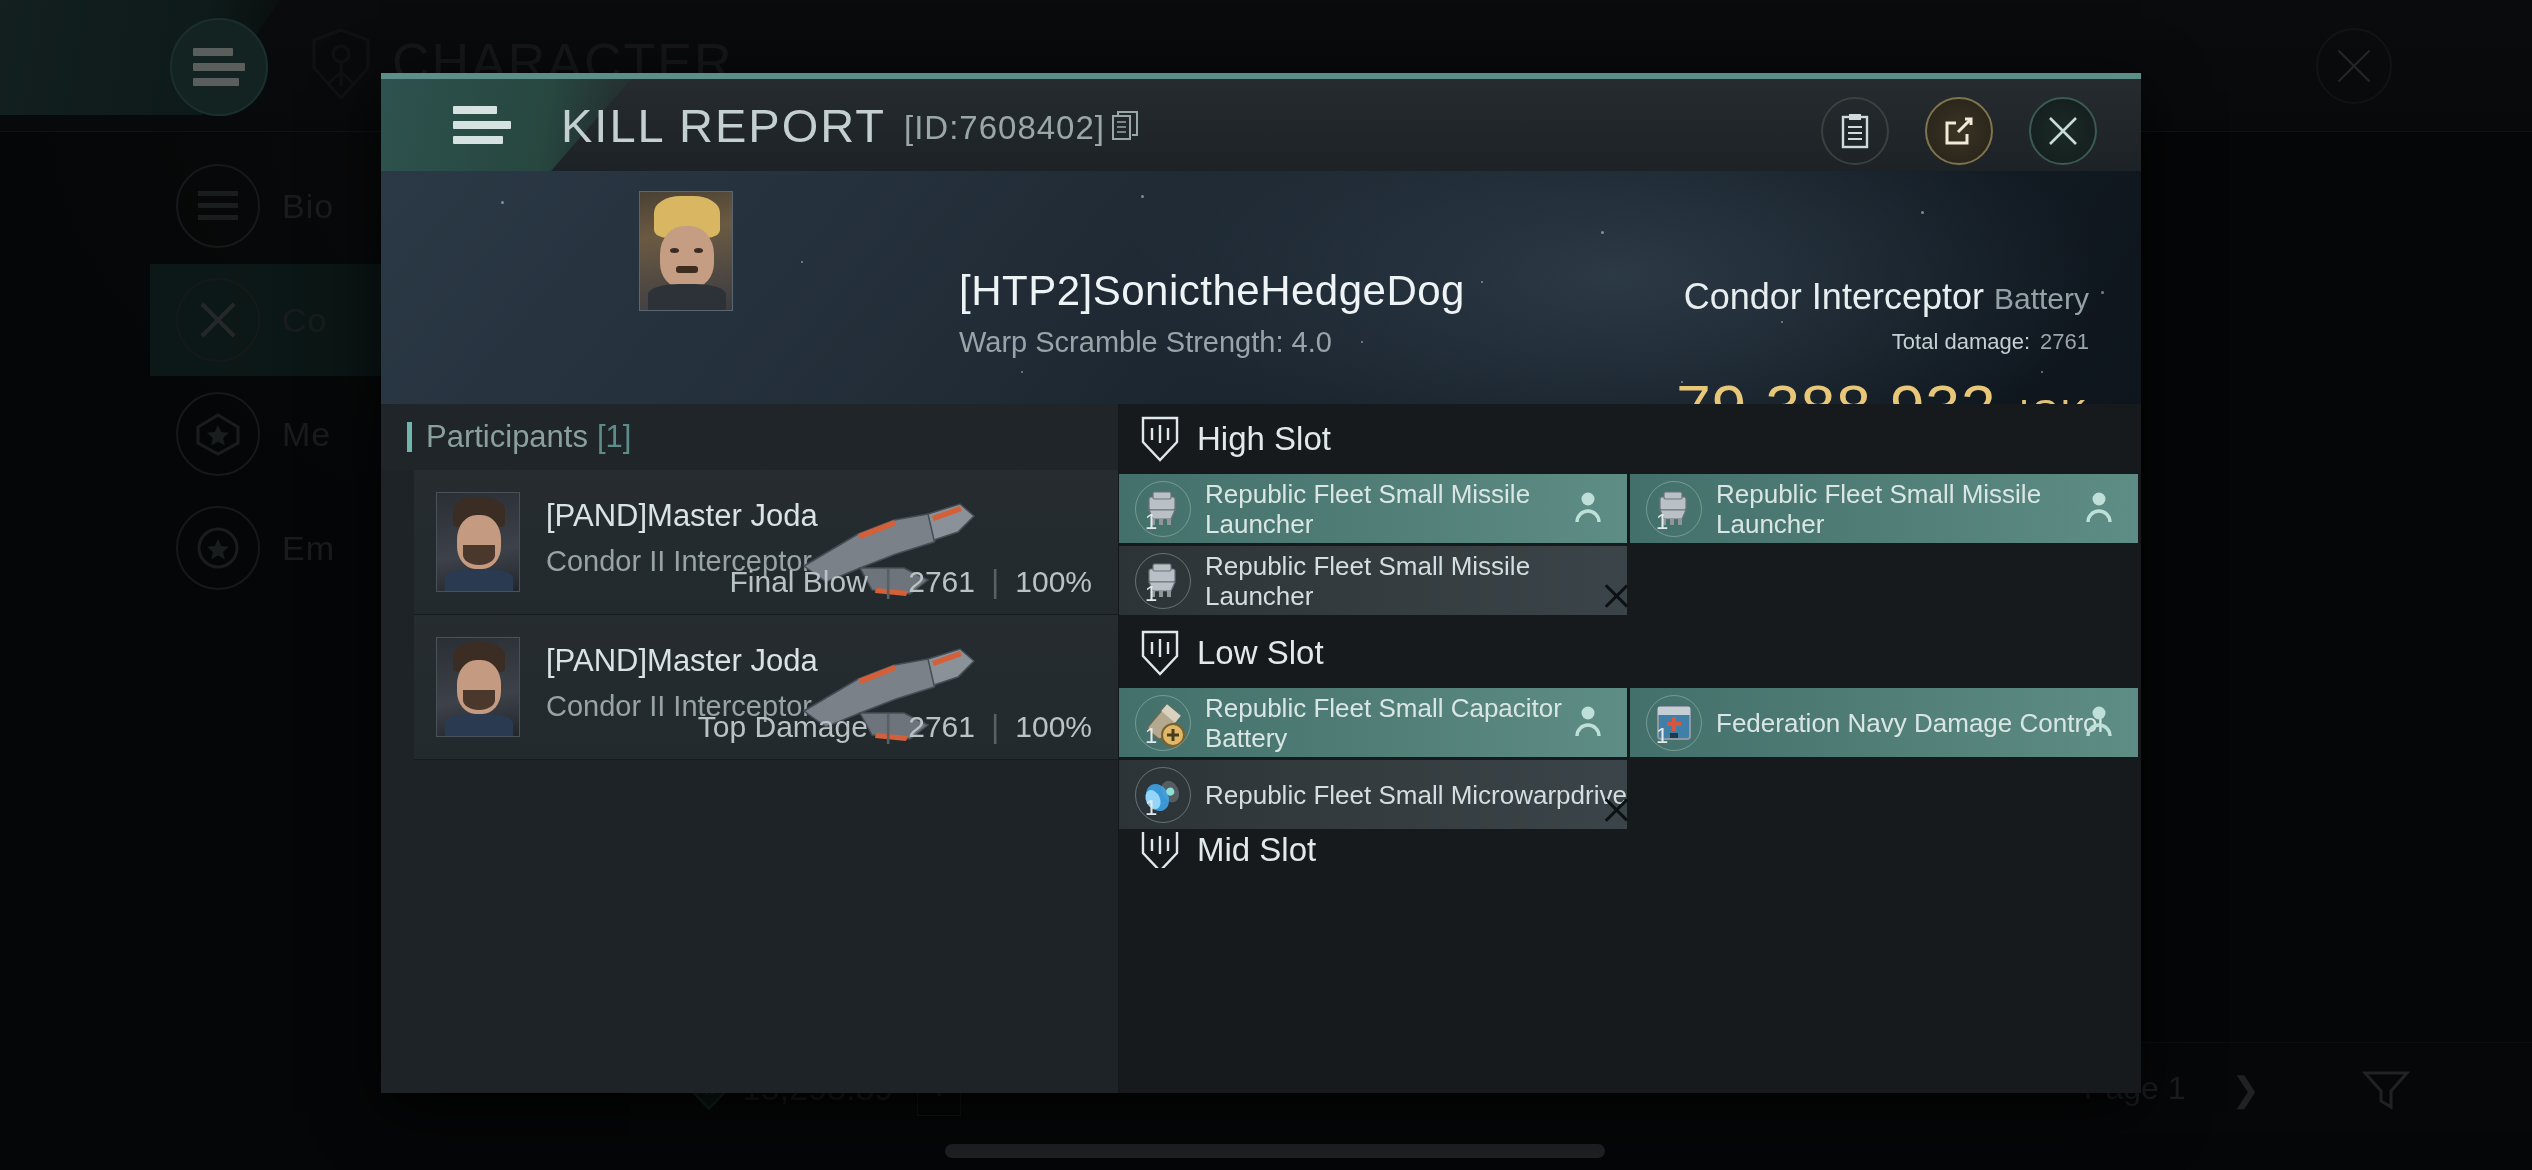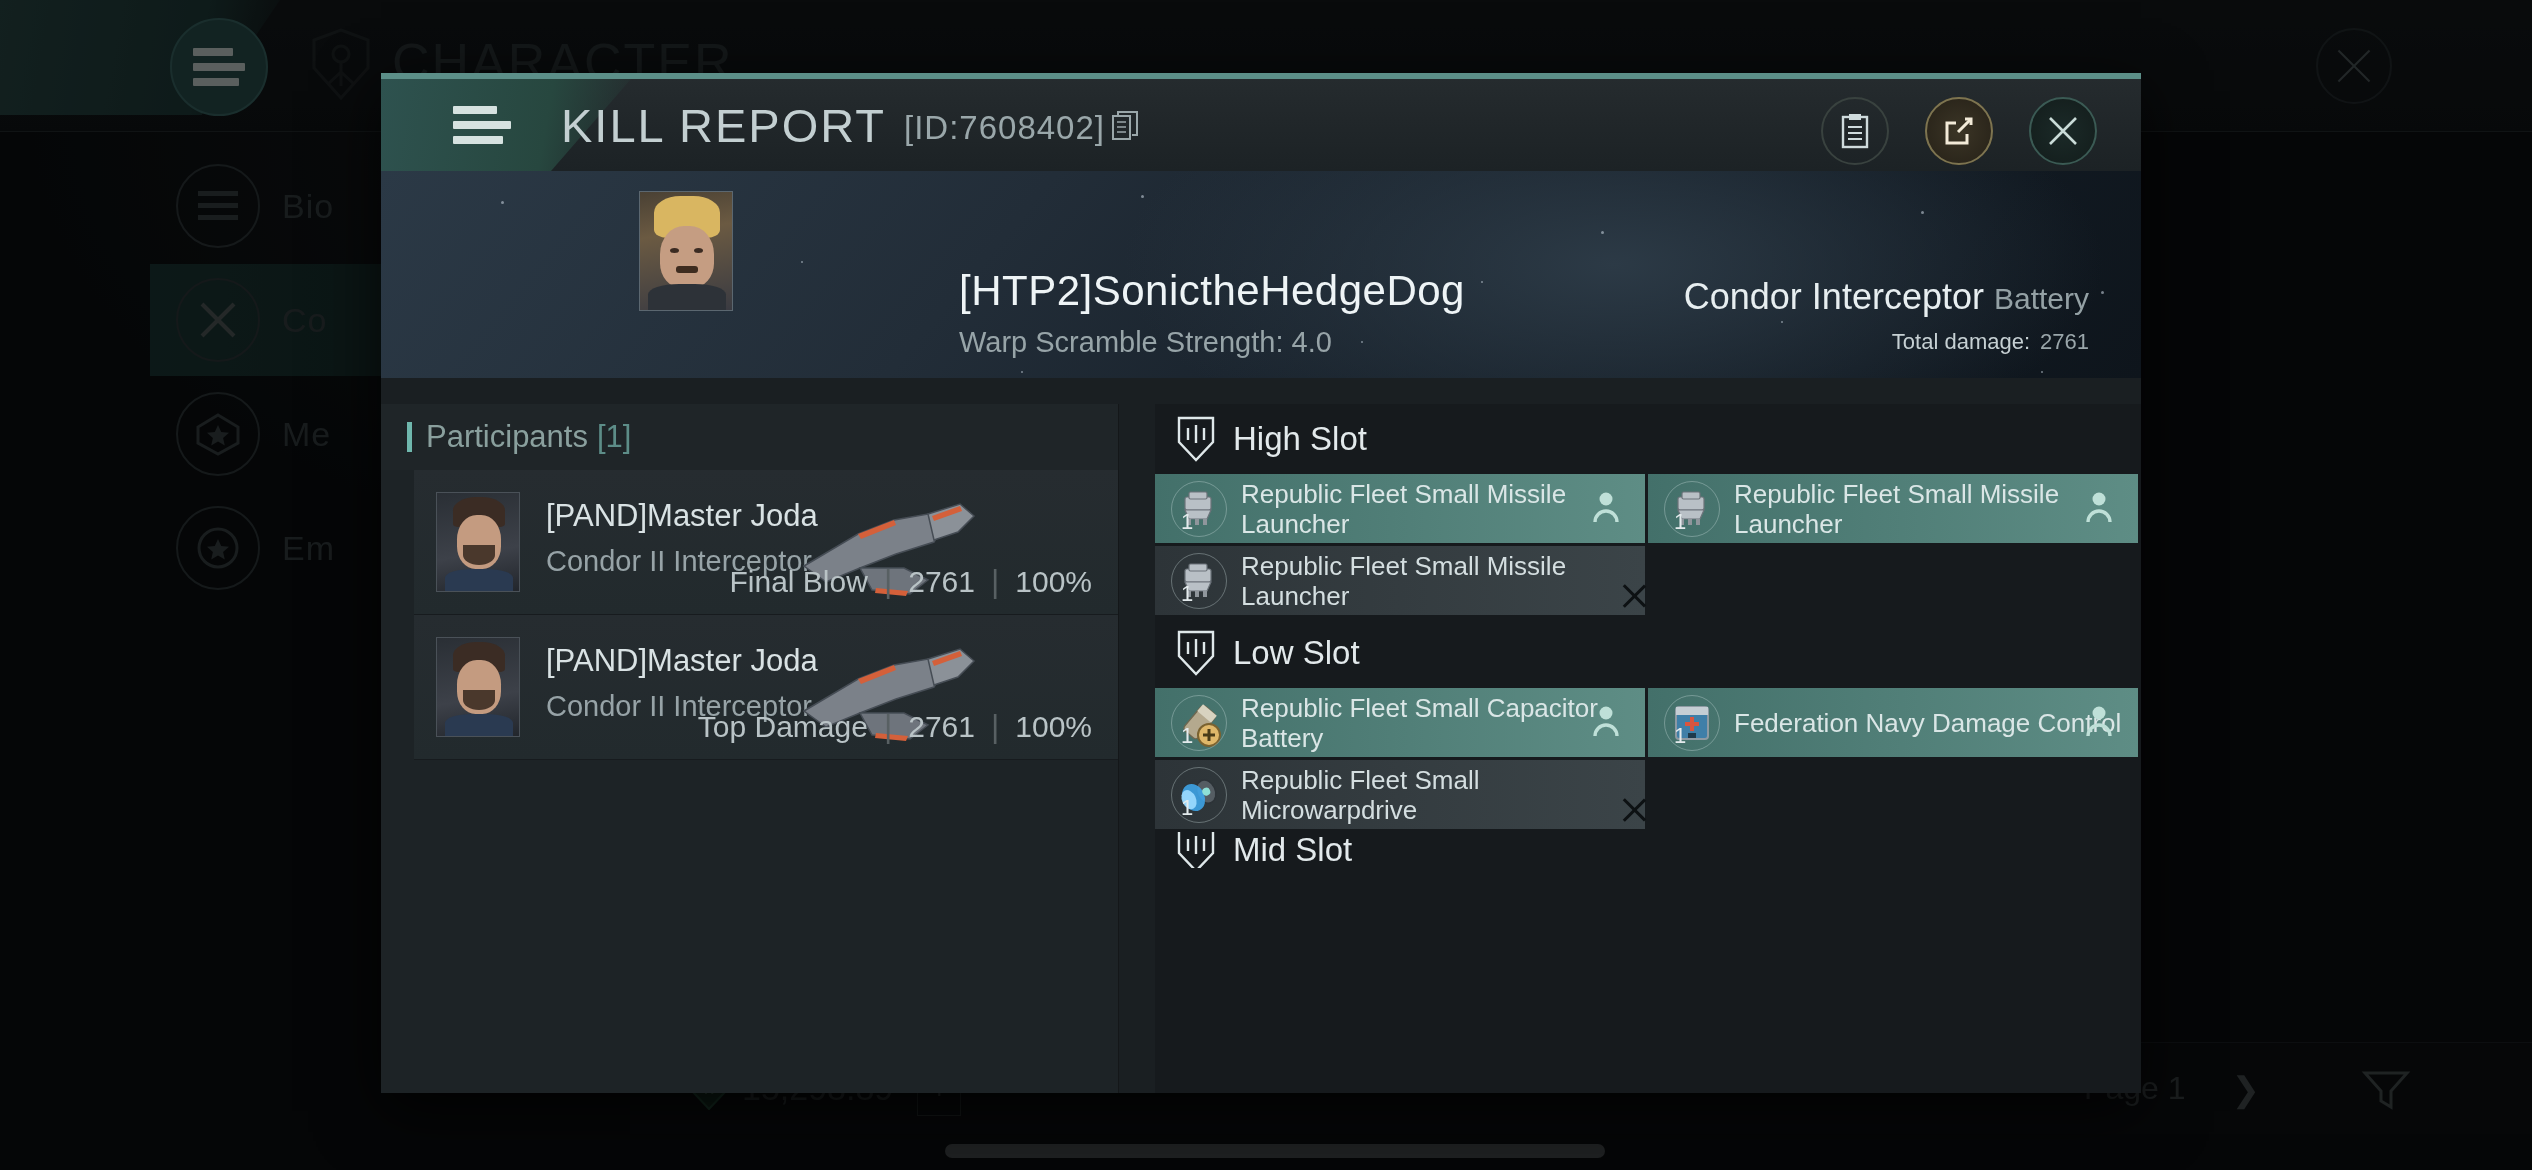--- a/index.html
+++ b/index.html
@@ -115,21 +115,21 @@
   .hdr-actions { position:absolute; right:44px; top:6px; height:92px; display:flex; align-items:center; gap:36px; }
   .hdr-btn { width:68px; height:68px; border-radius:50%; display:flex; align-items:center; justify-content:center; position:relative; }
   .hdr-btn .ring { position:absolute; inset:0; border-radius:50%; border:2px solid #39423f; }
   .hdr-btn.share .ring { border-color:#7d7450; }
   .hdr-btn.share { background:radial-gradient(circle,#3b3526 0%, #241f16 100%); }
   .hdr-btn.close .ring { border-color:#3b5a54; }
   .hdr-btn.close { background:radial-gradient(circle,#1b2a28 0%, #121b1a 100%); }
 
   
   .banner {
-    position:absolute; left:0; top:98px; width:100%; height:207px;
+    position:absolute; left:0; top:98px; width:100%; height:233px;
     background:
       radial-gradient(ellipse 700px 300px at 70% 45%, #2c3a46 0%, rgba(30,40,50,0) 70%),
       linear-gradient(130deg,#2b3946 0%, #222d38 35%, #141d26 70%, #0e151c 100%);
     overflow:hidden;
   }
   .stars { position:absolute; inset:0; }
   .star { position:absolute; background:#cdd9e4; border-radius:50%; opacity:.55; }
 
   .portrait {
     position:absolute; left:25px; top:20px; width:94px; height:120px;
@@ -151,21 +151,21 @@
   .br-ship { position:absolute; right:52px; top:220px; text-align:right; }
   .br-ship .nm { font-size:36px; color:#e7eef0; font-weight:300; }
   .br-ship .cls { font-size:30px; color:#94a1a5; margin-left:10px; }
   .br-dmg { position:absolute; right:52px; top:272px; font-size:22px; color:#c6d0d3; }
   .br-dmg .v { color:#9aa6aa; margin-left:10px; }
   .br-isk { position:absolute; right:52px; top:315px; display:flex; align-items:baseline; justify-content:flex-end; }
   .br-isk .num { font-size:62px; color:#e8c878; letter-spacing:1px; font-weight:300; }
   .br-isk .cur { font-size:40px; color:#e3c379; margin-left:22px; letter-spacing:2px; }
 
   
-  .body-split { position:absolute; left:0; top:331px; width:100%; bottom:0; display:flex;gap:36px; }
+  .body-split { position:absolute; left:0; top:331px; width:100%; bottom:0; display:flex; }
   .left-pane { width:738px; background:#1d2326; border-right:1px solid #141719; position:relative; }
   .right-pane { flex:1; background:#161a1d; position:relative; overflow:hidden; }
 
   .pane-head { height:66px; display:flex; align-items:center; padding-left:26px; background:#1f2528; }
   .pane-head .bar { width:5px; height:30px; background:#6fb7ad; margin-right:14px; }
   .pane-title { font-size:31px; color:#8aa09e; font-weight:300; }
   .pane-count { font-size:31px; color:#5d8d88; margin-left:9px; }
 
   .participant { position:relative; height:145px; border-bottom:1px solid #171b1e;
                  background:linear-gradient(180deg,#262c30 0%,#222a2d 100%); padding:16px 0 0 22px;margin-left:33px; }

